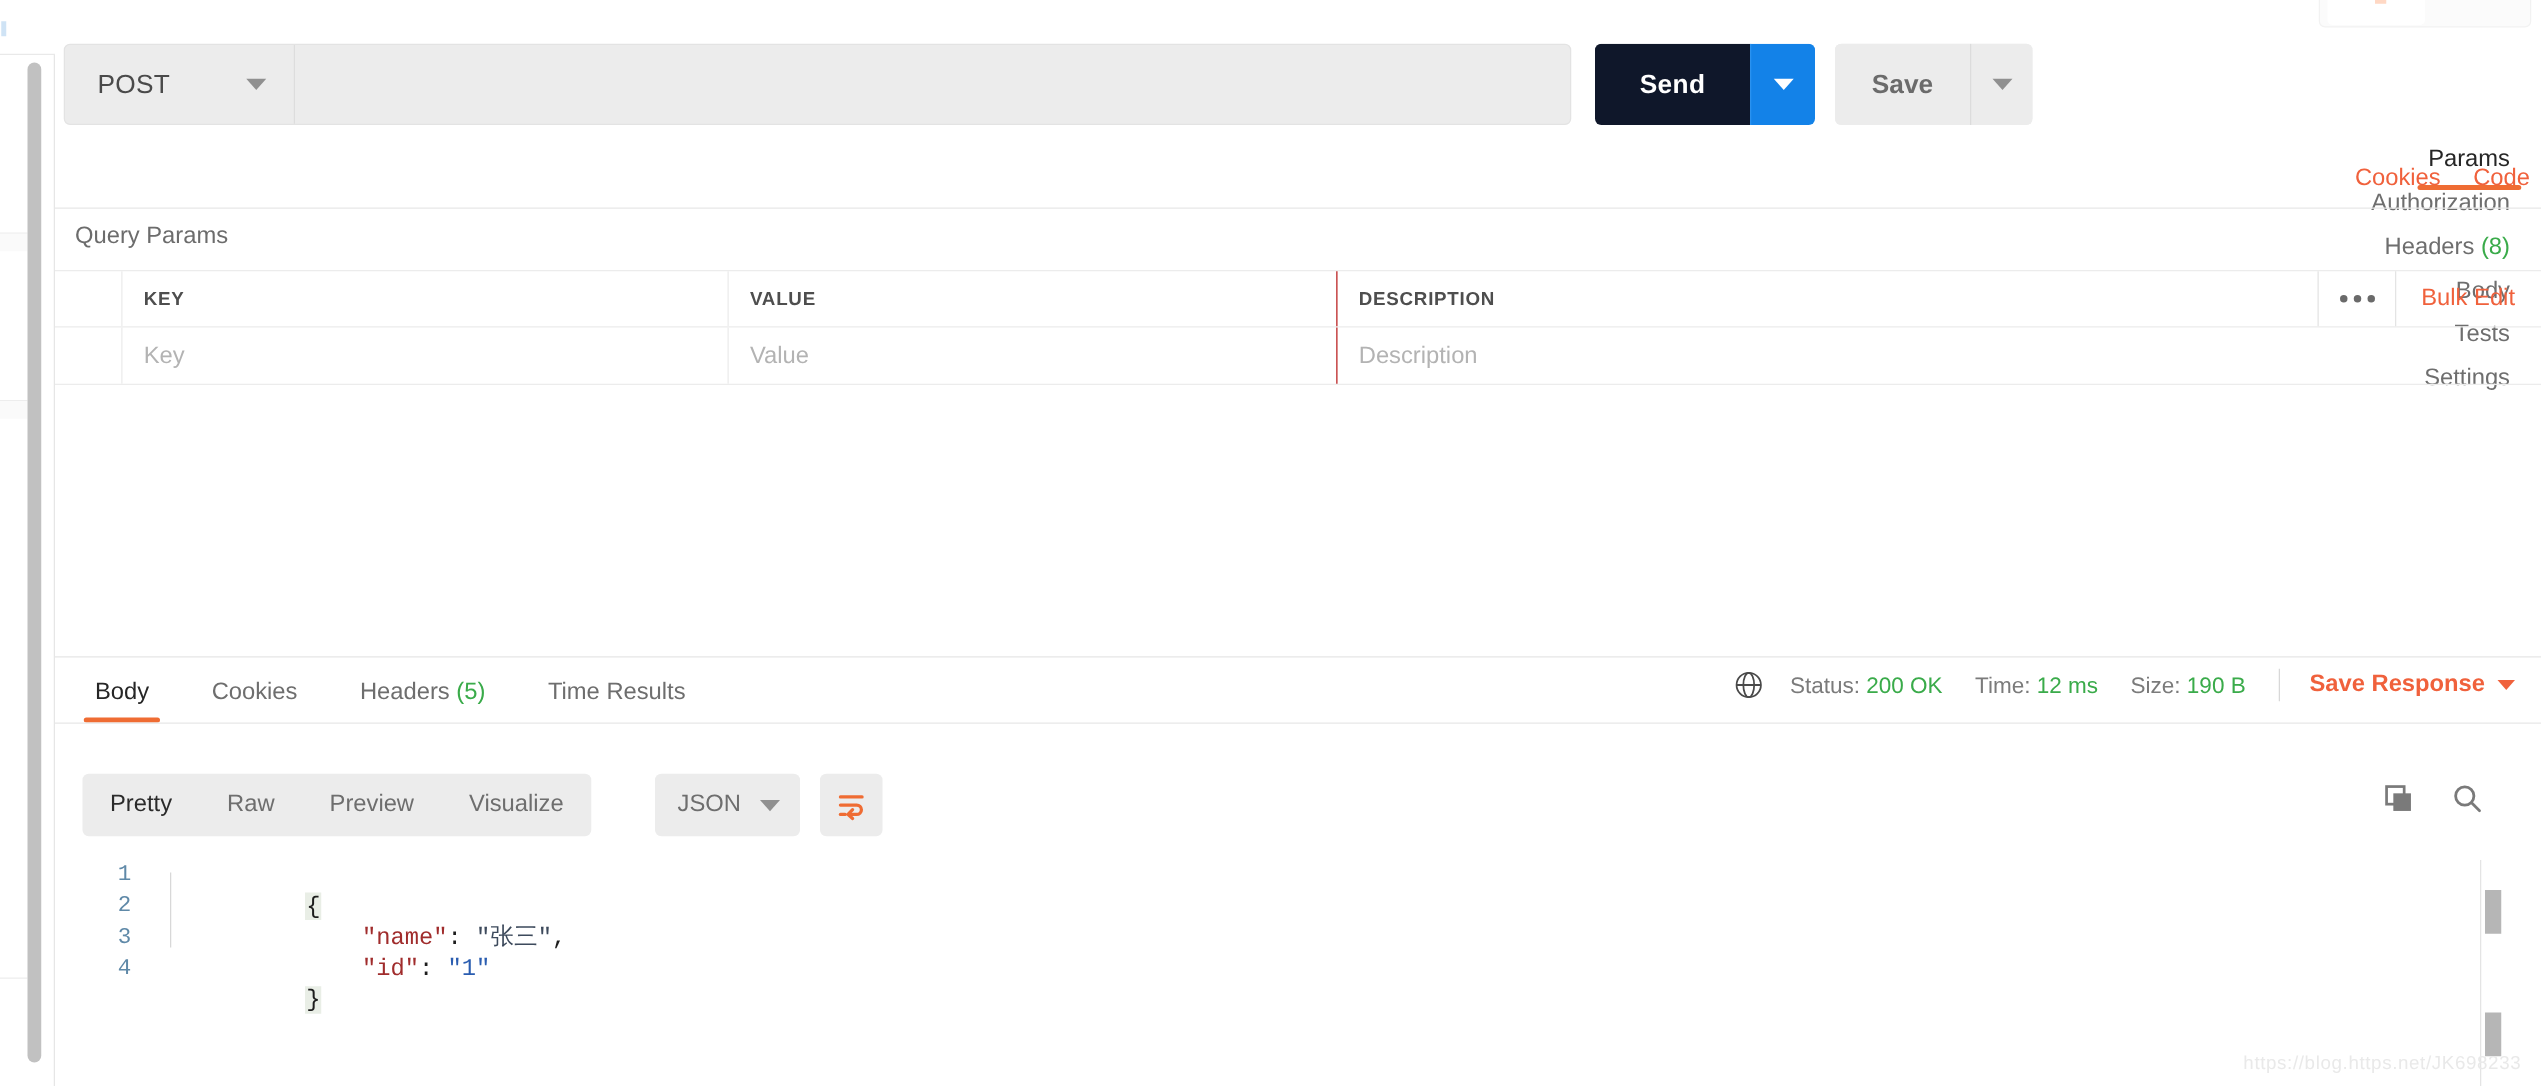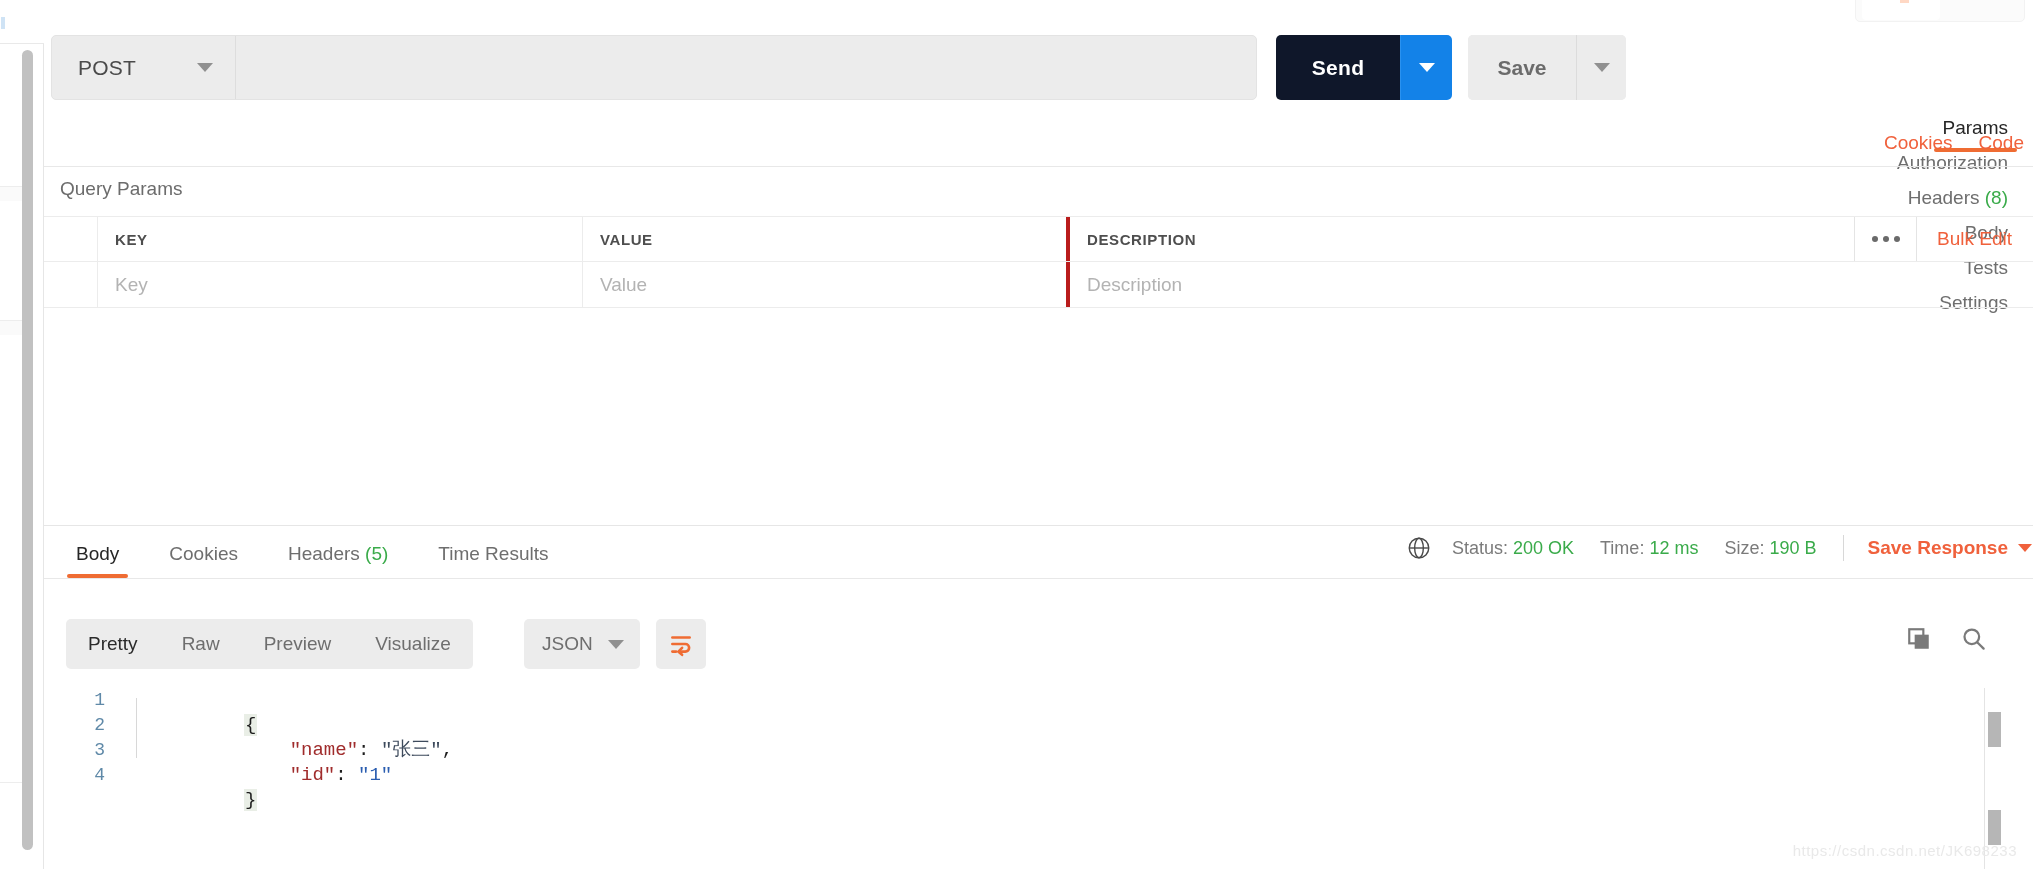--- a/index.html
+++ b/index.html
@@ -140,21 +140,21 @@
   }
   .qp-title-underline {
     position: absolute; left: 0; top: 216px; width: 1989px; height: 1px; background: #ececec;
   }
 
   .qp-table { position: absolute; left: 0; top: 217px; width: 1989px; }
   .qp-row { display: flex; height: 45px; border-bottom: 1px solid #ececec; }
   .qp-row.body-row { height: 46px; }
   .qp-cell-check { width: 54px; border-right: 1px solid #ececec; }
   .qp-cell-key   { width: 485px; border-right: 1px solid #ececec; display: flex; align-items: center; padding-left: 17px; }
-  .qp-cell-val   { width: 487px; border-right: 4px solid #b91c1c; display: flex; align-items: center; padding-left: 17px; }
+  .qp-cell-val   { width: 487px; border-right: 1px solid #b91c1c; display: flex; align-items: center; padding-left: 17px; }
   .qp-cell-desc  { flex: 1; display: flex; align-items: center; padding-left: 17px; position: relative; text-align: right; }
   .th { font-size: 15px; font-weight: bold; color: #4e4e4e; letter-spacing: .6px; }
   .ph { font-size: 19px; color: #b3b3b3; }
 
   .desc-actions {
     position: absolute; right: 11px; top: 0; height: 100%;
     display: flex; align-items: center;
   }
   .dots-btn {
     width: 62px; height: 44px; display: flex; align-items: center; justify-content: center;
@@ -170,21 +170,21 @@
   .mid-divider {
     position: absolute; left: 0; top: 525px; width: 1989px; height: 1px; background: #e6e6e6;
   }
 
   
   .resp-tabs {
     position: absolute; left: 7px; top: 530px; width: 1100px; height: 48px;
     display: flex; align-items: flex-end;
   }
   .resp-meta {
-    position: absolute; right: 1px; top: 535px; display: flex; align-items: center; gap: 0;
+    position: absolute; right: 21px; top: 535px; display: flex; align-items: center; gap: 0;
   }
   .globe-icon { margin-right: 20px; display: flex; align-items: center; }
   .meta-item { font-size: 18px; color: #7b7b7b; margin-right: 26px; white-space: nowrap; }
   .meta-val { color: #3aab4a; }
   .meta-sep { width: 1px; height: 26px; background: #d8d8d8; margin: 0 24px 0 0; }
   .save-resp {
     font-size: 19px; color: #f0613c; font-weight: bold; cursor: pointer;
     display: flex; align-items: center; gap: 10px;
   }
   .caret-orange {
@@ -478,15 +478,15 @@
         <div class="cline">
           <span class="brace">}</span>
         </div>
       </div>
     </div>
 
     <div class="code-scroll-track"></div>
     <div class="code-scroll-a"></div>
     <div class="code-scroll-b"></div>
 
-    <div class="watermark">https://csdn.csdn.net/JK698233</div>
+    <div class="watermark">https://blog.https.net/JK698233</div>
   </div>
 </div>
 
 </body></html>

